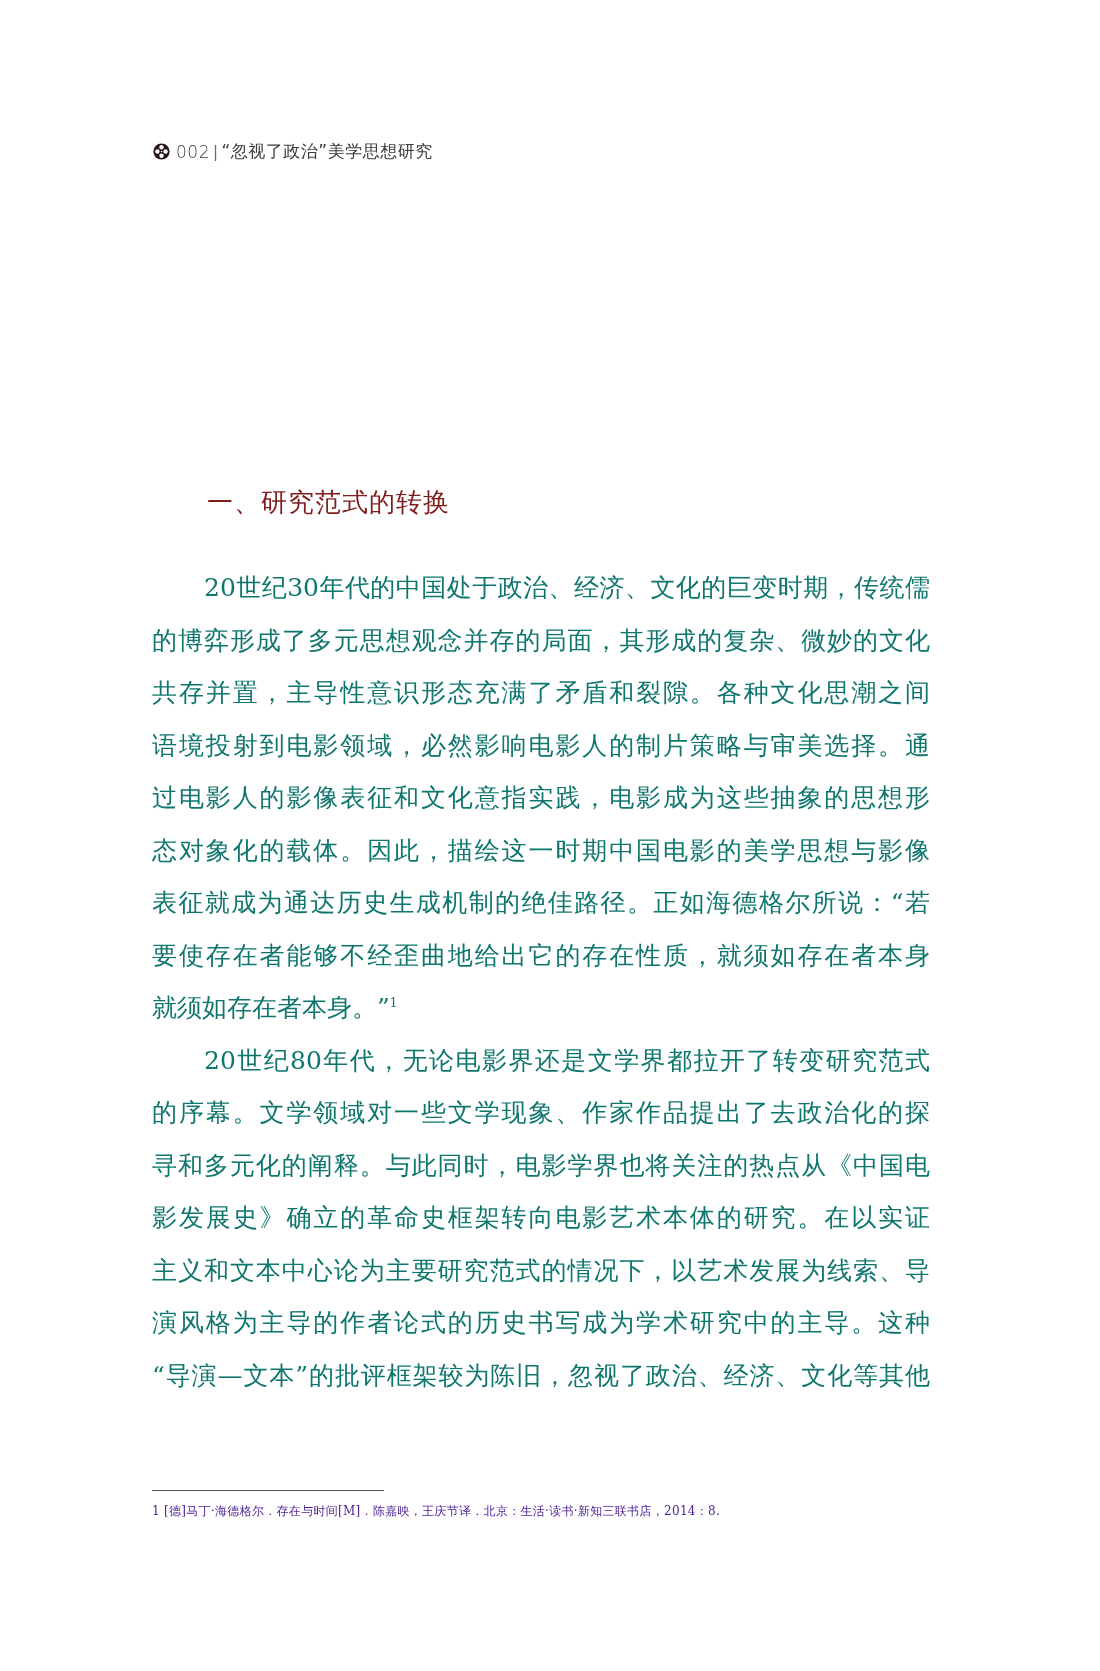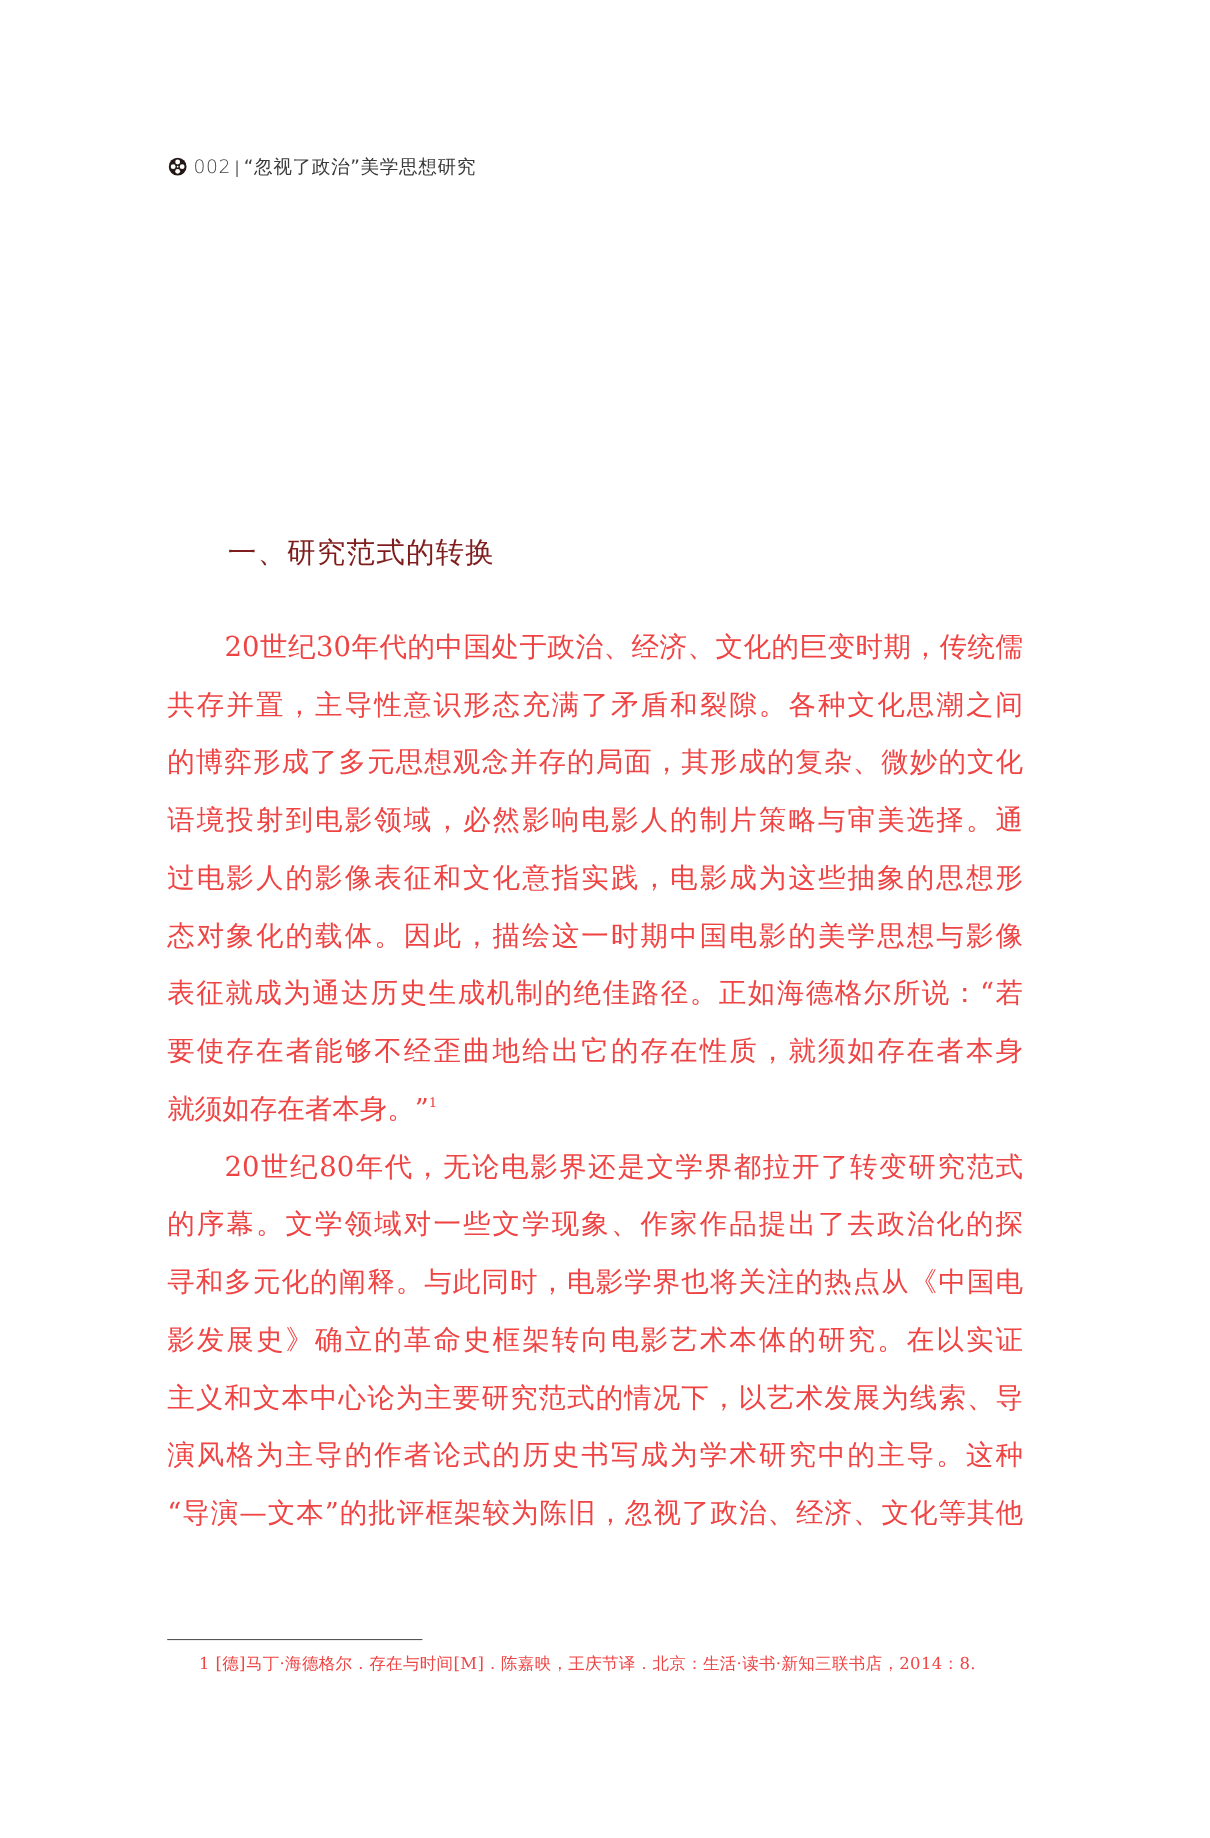--- a/index.html
+++ b/index.html
@@ -53,21 +53,21 @@
       color: #7f1d1d;
       text-align: center;
     }
     .body-text {
       position: absolute;
       left: 152px;
       top: 562px;
       width: 778px;
       font-size: 25px;
       line-height: 52.5px;
-      color: #ef4444;
+      color: #0f766e;
     }
     .body-text .line {
       display: block;
       white-space: nowrap;
       text-align: justify;
       text-align-last: justify;
       height: 52.5px;
     }
     .body-text .line.indent {
       padding-left: 52px;
@@ -85,25 +85,24 @@
       left: 152px;
       top: 1490px;
       width: 232px;
       height: 0;
       border-top: 1.5px solid #555;
     }
     .footnote {
       position: absolute;
       left: 152px;
       top: 1503px;
-      font-size: 15px;
-      color: #ef4444;
+      font-size: 12px;
+      color: #4c1d95;
       white-space: nowrap;
       letter-spacing: 0.3px;
-      margin-left: 29px;
     }
   </style>
 </head>
 <body>
 
 <div class="running-header">
   <svg class="reel-icon" viewBox="0 0 20 20">
     <circle cx="10" cy="10" r="9.5" fill="#231815"></circle>
     <circle cx="10" cy="5" r="2.6" fill="#fff"></circle>
     <circle cx="5.2" cy="10" r="2.6" fill="#fff"></circle>
@@ -114,22 +113,22 @@
   <span class="page-num">002</span>
   <span class="header-sep">|</span>
   <span>“忽视了政治”美学思想研究</span>
 </div>
 
 <h2 class="section-heading">一、研究范式的转换</h2>
 
 <div class="body-text">
   <div>
     <span class="line indent">20世纪30年代的中国处于政治、经济、文化的巨变时期，传统儒</span>
+    <span class="line">的博弈形成了多元思想观念并存的局面，其形成的复杂、微妙的文化</span>
     <span class="line">共存并置，主导性意识形态充满了矛盾和裂隙。各种文化思潮之间</span>
-    <span class="line">的博弈形成了多元思想观念并存的局面，其形成的复杂、微妙的文化</span>
     <span class="line">语境投射到电影领域，必然影响电影人的制片策略与审美选择。通</span>
     <span class="line">过电影人的影像表征和文化意指实践，电影成为这些抽象的思想形</span>
     <span class="line">态对象化的载体。因此，描绘这一时期中国电影的美学思想与影像</span>
     <span class="line">表征就成为通达历史生成机制的绝佳路径。正如海德格尔所说：“若</span>
     <span class="line">要使存在者能够不经歪曲地给出它的存在性质，就须如存在者本身</span>
     <span class="line last"><span>就须如存在者本身。”</span><sup class="fnref">1</sup></span>
   </div>
   <div>
     <span class="line indent">20世纪80年代，无论电影界还是文学界都拉开了转变研究范式</span>
     <span class="line">的序幕。文学领域对一些文学现象、作家作品提出了去政治化的探</span>

